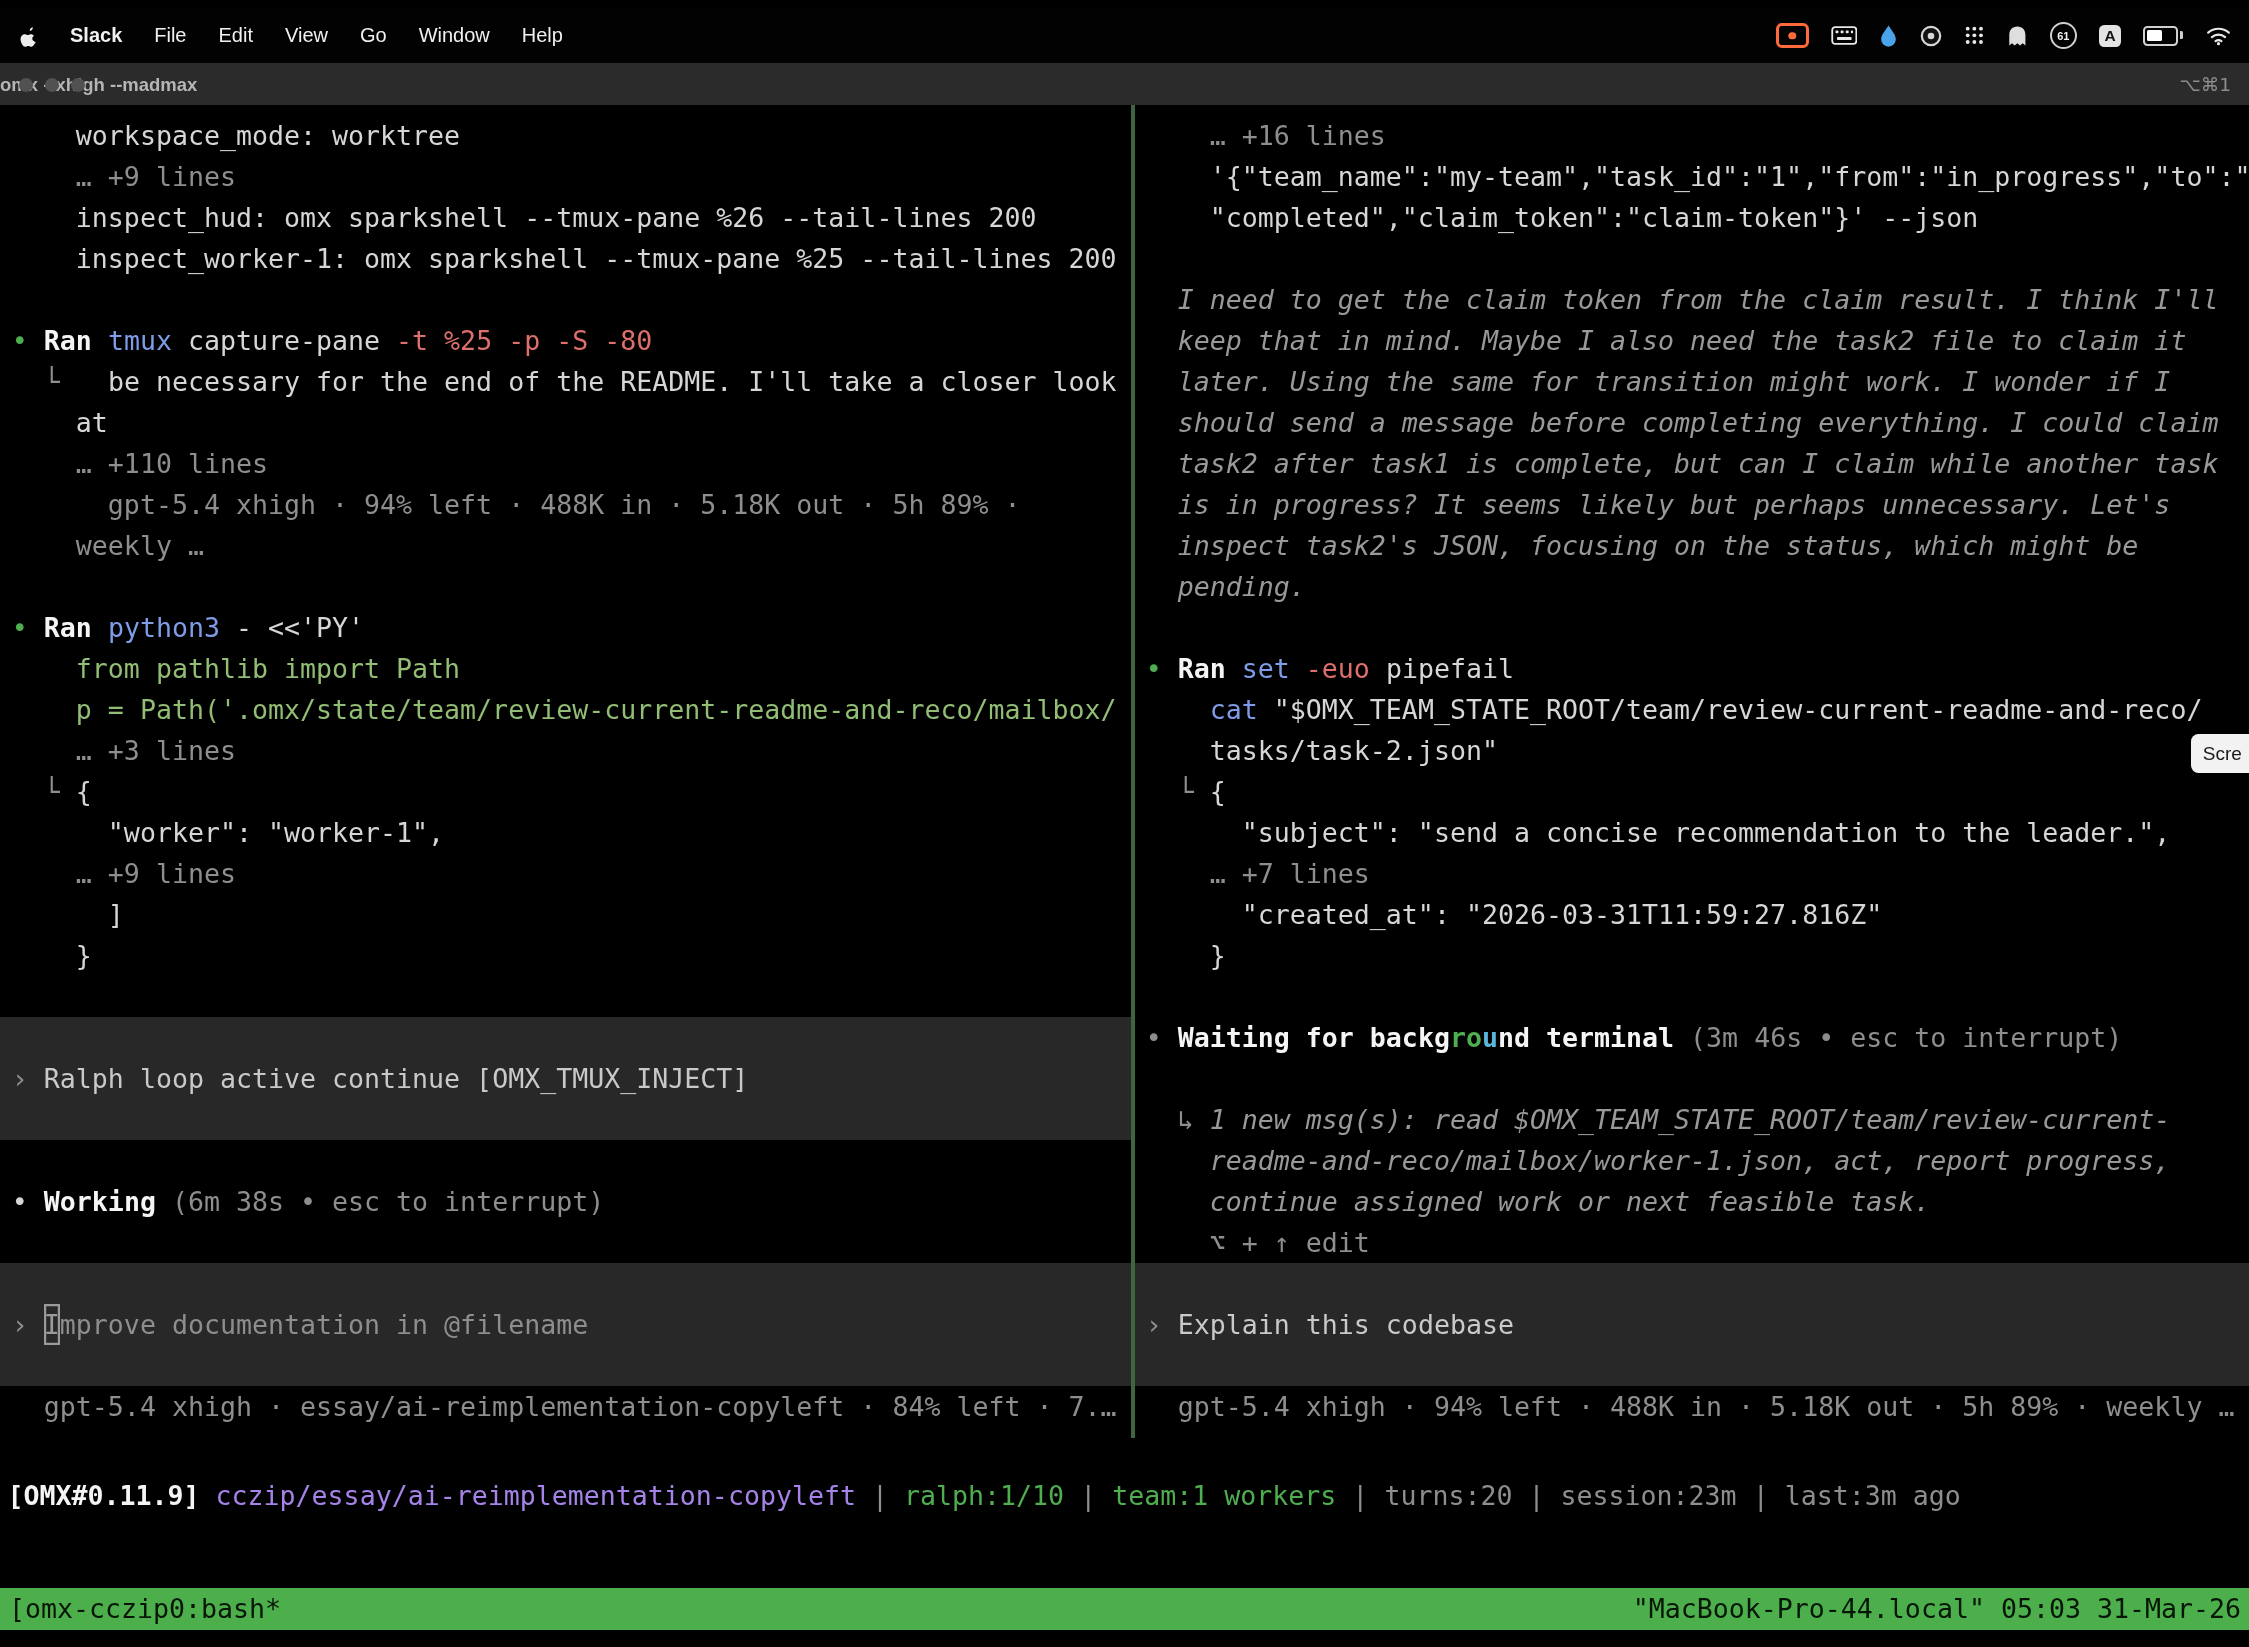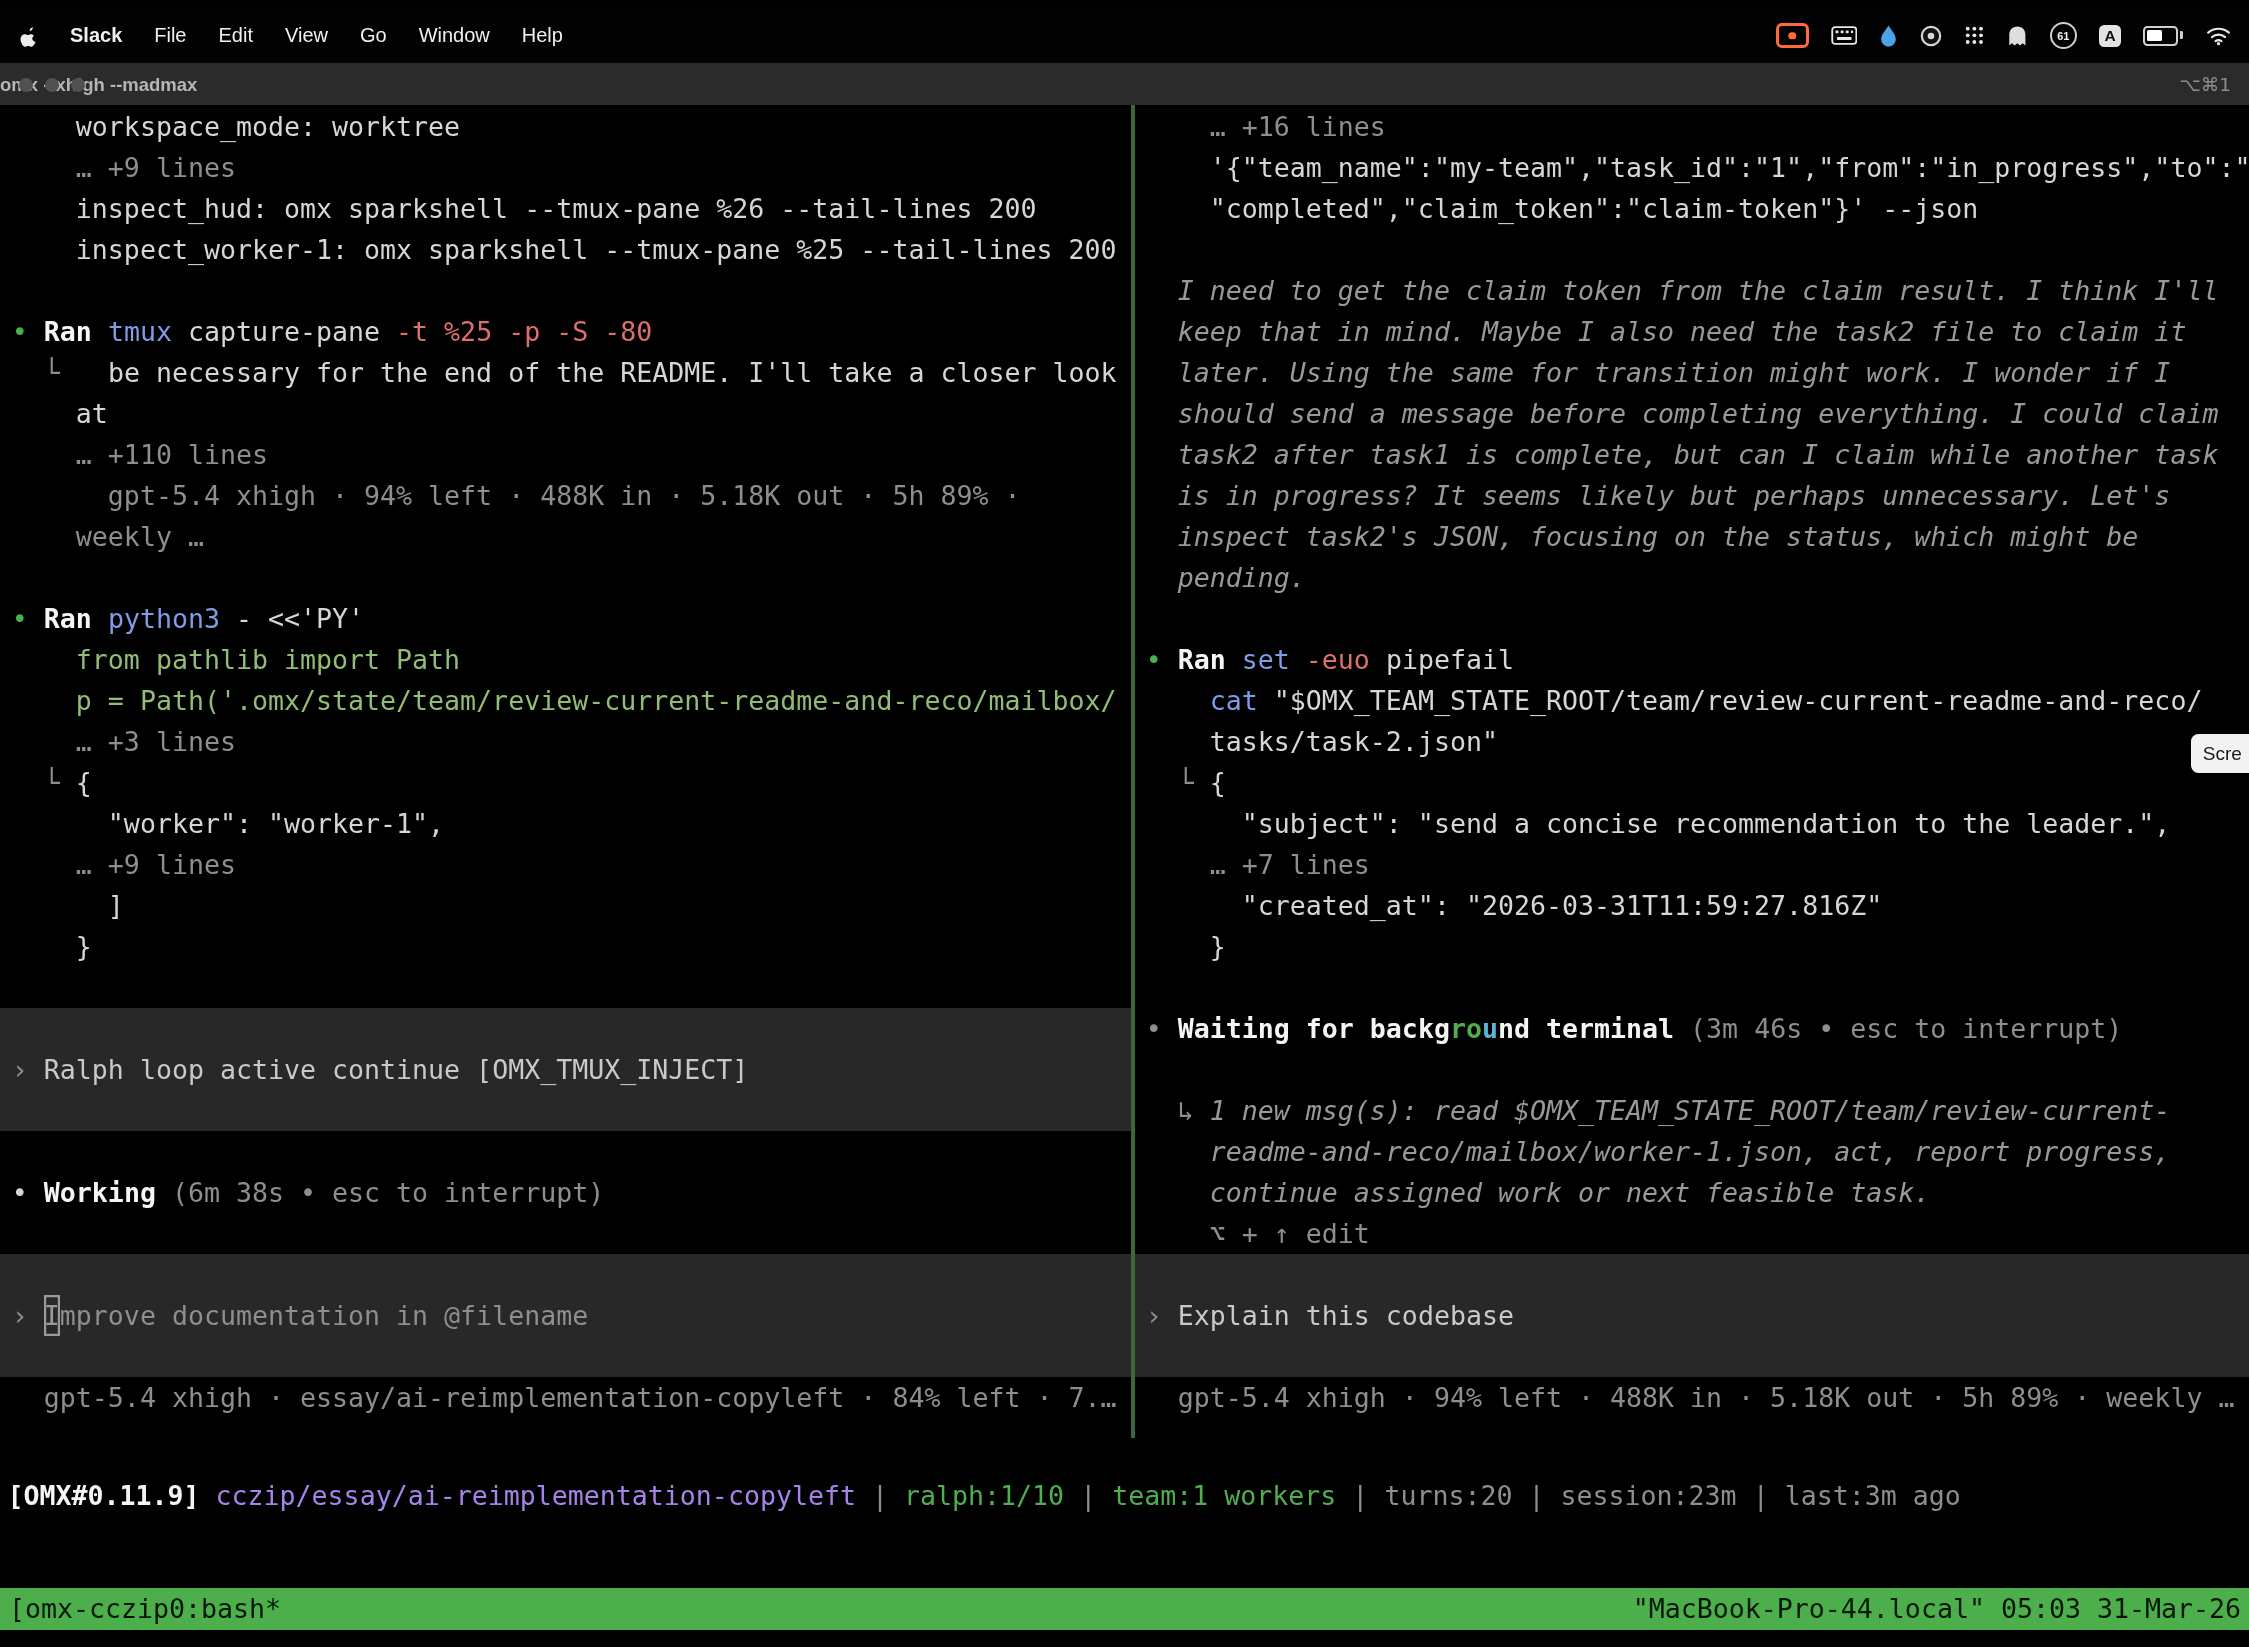--- a/index.html
+++ b/index.html
@@ -31,21 +31,21 @@
     display:flex;align-items:center;}
   .lights{display:flex;gap:11.8px;margin-left:19px;z-index:2;}
   .light{width:14px;height:14px;border-radius:50%;background:#515151;}
   .tb-title{position:absolute;left:0;right:0;color:#b5b5b5;
     font:700 18.5px "Liberation Sans",sans-serif;}
   .tb-shortcut{position:absolute;right:19px;color:#8d8d8d;font:400 18.5px "DejaVu Sans",sans-serif;}
 
   
   .terminal{position:absolute;top:97px;left:0;width:2250px;height:1333px;background:#000;
     display:flex;font-family:"DejaVu Sans Mono","DejaVu Sans",monospace;}
-  .pane{padding-top:1px;overflow:hidden;box-sizing:border-box;}
+  .pane{padding-top:10px;overflow:hidden;box-sizing:border-box;}
   .pane-left{width:1131px;}
   .divider{width:4.4px;background:#3e663e;}
   .pane-right{flex:1;}
   .row{height:41px;line-height:41px;font-size:26.6px;white-space:pre;overflow:hidden;
     padding-left:11.8px;color:#d6d6d6;}
   .pane-right .row{padding-left:10.3px;}
   .row.band{background:var(--band-bg,#282828);}
 
   .c-fg{color:#d6d6d6;}
   .c-fg2{color:#c9c9c9;}

